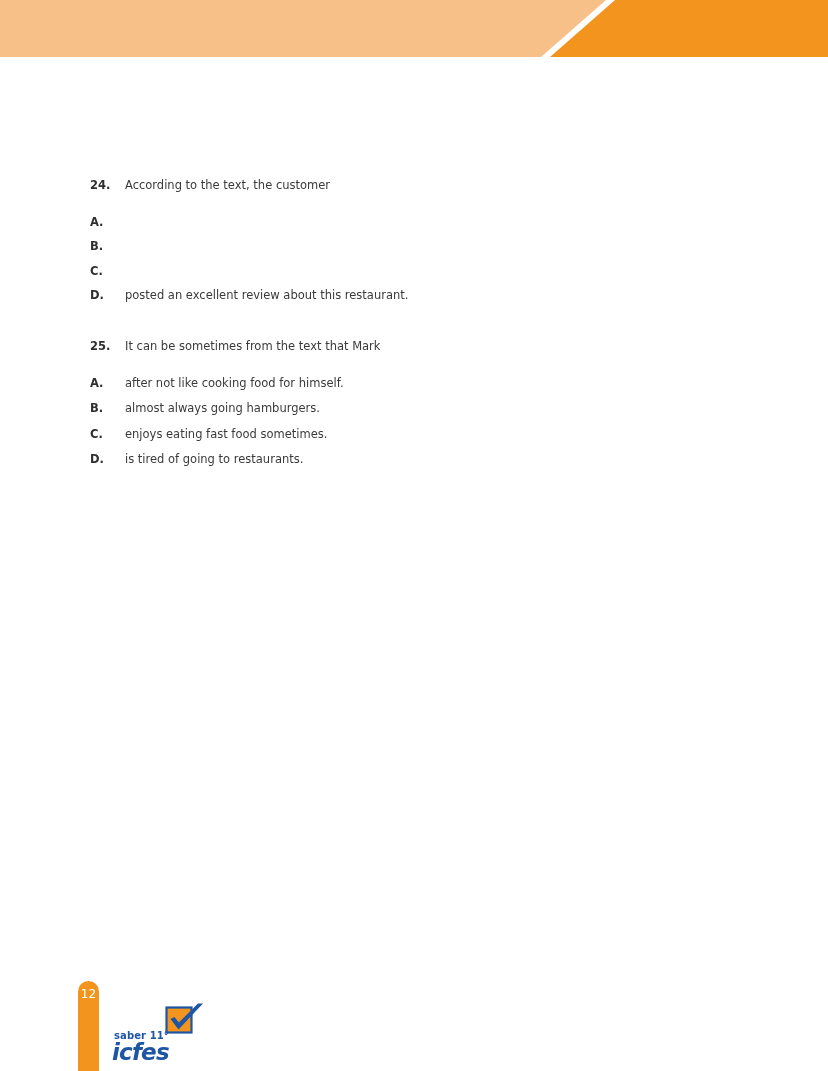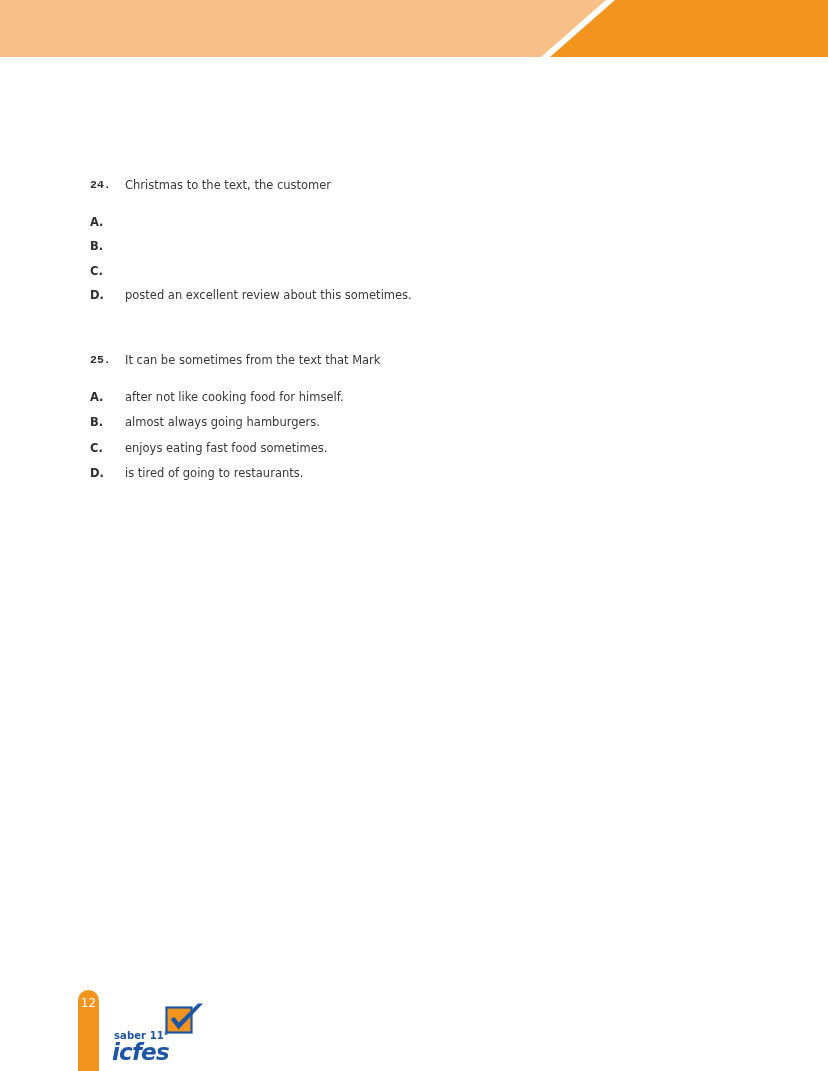--- a/index.html
+++ b/index.html
@@ -59,21 +59,20 @@
     display: flex;
     align-items: flex-start;
   }
   .q-num {
     width: 35px;
     margin-left: 90px;
     font-weight: bold;
     font-size: 11.5px;
     color: #2f2f2f;
     flex: 0 0 35px;
-    font-family: Liberation Mono, monospace;
   }
   .q-text {
     font-size: 11.5px;
     color: #3a3a3a;
     line-height: 1.3;
   }
   .options {
     margin-top: 22px;
   }
   .option-row {
@@ -101,21 +100,21 @@
     left: 0;
     bottom: 0;
     width: 828px;
     height: 80px;
   }
   .page-tab {
     position: absolute;
     left: 78px;
     bottom: 0;
     width: 21px;
-    height: 81px;
+    height: 90px;
     background: #f3941f;
     border-radius: 11px 11px 0 0;
   }
   .page-tab-num {
     position: absolute;
     top: 6px;
     left: 0;
     width: 21px;
     text-align: center;
     font-size: 12px;
@@ -166,40 +165,40 @@
 <div class="header-band">
   <div class="band-light"></div>
   <div class="band-dark"></div>
 </div>
 
 <div class="content">
 
   <div class="question-block" style="top:178px;">
     <div class="q-stem">
       <div class="q-num">24.</div>
-      <div class="q-text">Christmas to the text, the customer</div>
+      <div class="q-text">According to the text, the customer</div>
     </div>
     <div class="options">
       <div class="option-row">
         <div class="opt-letter">A.</div>
       </div>
       <div class="option-row">
         <div class="opt-letter">B.</div>
       </div>
       <div class="option-row">
         <div class="opt-letter">C.</div>
       </div>
       <div class="option-row">
         <div class="opt-letter">D.</div>
-        <div class="opt-text">posted an excellent review about this sometimes.</div>
-      </div>
-    </div>
-  </div>
-
-  <div class="question-block" style="top:339px;margin-top:14px;">
+        <div class="opt-text">posted an excellent review about this restaurant.</div>
+      </div>
+    </div>
+  </div>
+
+  <div class="question-block" style="top:339px;">
     <div class="q-stem">
       <div class="q-num">25.</div>
       <div class="q-text">It can be sometimes from the text that Mark</div>
     </div>
     <div class="options">
       <div class="option-row">
         <div class="opt-letter">A.</div>
         <div class="opt-text">after not like cooking food for himself.</div>
       </div>
       <div class="option-row">

